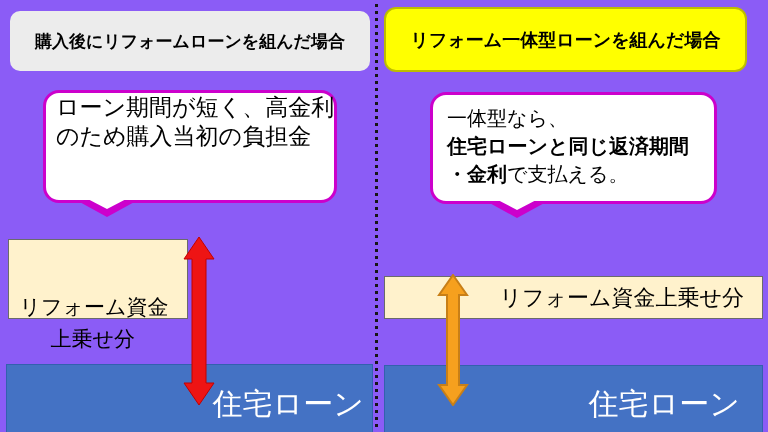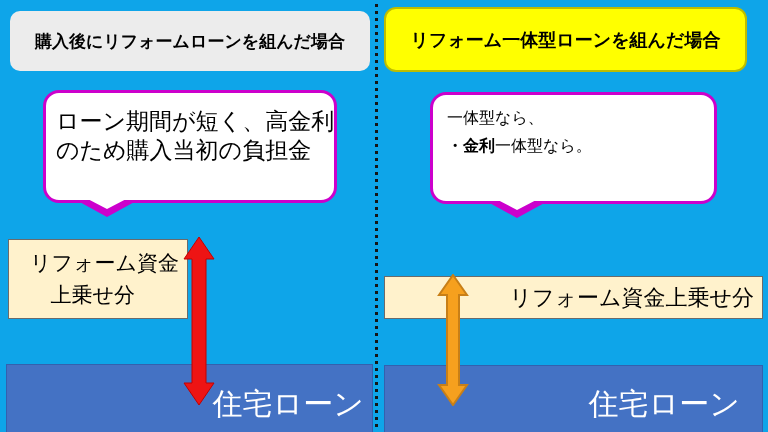--- a/index.html
+++ b/index.html
@@ -1,50 +1,50 @@
 <!DOCTYPE html>
 <html style="--gray_header: #ECECEC; --yellow: #FFFF00; --yellow_border: #BDBD00; --magenta: #CC00CC; --cream: #FFF2CC; --cream_border: #6B6B6B; --blue: #4472C4; --blue_border: #3361AE; --red: #EE1414; --red_dark: #C00000; --orange: #F6A01E; --orange_dark: #C87F17;"><head>
 <meta charset="utf-8">
 <style>
   * { margin:0; padding:0; box-sizing:border-box; }
   body { background:#fff; font-family:"DejaVu Sans", sans-serif; }
-  .canvas { position:relative; width:768px; height:432px; background:#0ea5e9; overflow:hidden; color:#000; }
+  .canvas { position:relative; width:768px; height:432px; background:#8b5cf6; overflow:hidden; color:#000; }
 
   .divider { position:absolute; left:375px; top:4px; width:3px; height:424px;
     background:repeating-linear-gradient(to bottom, #151515 0 3px, transparent 3px 7px); }
 
   .header { position:absolute; display:flex; align-items:center; justify-content:center;
     font-weight:bold; text-align:center; }
   .header-left { left:10px; top:11px; width:360px; height:60px;
     background:var(--gray_header); border-radius:10px; font-size:17px; }
   .header-right { left:384px; top:7px; width:363px; height:65px;
     background:var(--yellow); border:2px solid var(--yellow_border); border-radius:12px; font-size:18px; }
 
   .bubble { position:absolute; background:#fff; border:3px solid var(--magenta); border-radius:16px; }
-  .bubble-left  { left:43px;  top:90px; width:294px; height:113px; padding:14px 0 0 10px; }
+  .bubble-left  { left:43px;  top:90px; width:294px; height:113px; padding:0 0 0 10px; }
   .bubble-right { left:430px; top:92px; width:287px; height:112px; padding:9px 0 0 14px; }
   .b-line { font-size:23px; line-height:29px; white-space:nowrap; }
-  .bubble-right .b-line { font-size:16px; line-height:28px; }
+  .bubble-right .b-line { font-size:20px; line-height:28px; }
   .bold { font-weight:bold; }
 
   .tail-outer { position:absolute; width:0; height:0; bottom:-17px;
     border-left:31px solid transparent; border-right:31px solid transparent;
     border-top:17px solid var(--magenta); }
   .tail-inner { position:absolute; width:0; height:0; bottom:-9px;
     border-left:25px solid transparent; border-right:25px solid transparent;
     border-top:13px solid #ffffff; }
   .bubble-left  .tail-outer { left:30px; }  .bubble-left  .tail-inner { left:36px; }
   .bubble-right .tail-outer { left:53px; }  .bubble-right .tail-inner { left:59px; }
 
   .cream { position:absolute; background:var(--cream); border:1px solid var(--cream_border); }
   .cream-left { left:8px; top:239px; width:180px; height:80px; font-size:21px; padding-top:7px; }
-  .cream-left .line1 { text-align:right; padding-right:8px; line-height:32px; }
+  .cream-left .line1 { text-align:center; padding-right:8px; line-height:32px;margin-top:44px; }
   .cream-left .line2 { text-align:right; padding-right:52px; line-height:32px; }
   .cream-right { left:384px; top:276px; width:379px; height:43px; font-size:22px;
-    display:flex; align-items:center; justify-content:flex-end; padding-right:8px; }
+    display:flex; align-items:center; justify-content:flex-end; padding-right:18px; }
 
   .blue { position:absolute; background:var(--blue); border:1px solid var(--blue_border);
     color:#fff; display:flex; align-items:center; justify-content:flex-end; font-size:30px;margin-top:40px; }
   .blue-left  { left:6px;  top:324px; width:367px; height:80px; padding-right:8px; }
   .blue-right { left:384px; top:325px; width:379px; height:78px; padding-right:22px; }
 
   .arrow { position:absolute; }
   .red-arrow    { left:182px; top:236px; }
   .orange-arrow { left:437px; top:274px; }
   .red-poly    { fill:var(--red);    stroke:var(--red_dark);    stroke-width:1; }
@@ -80,21 +80,22 @@
   <svg class="arrow red-arrow" width="34" height="170" viewBox="0 0 34 170">
     <polygon class="red-poly" points="17,1 32,23 24,23 24,147 32,147 17,169 2,147 10,147 10,23 2,23"></polygon>
   </svg>
 
   <div class="header header-right">
     <span>リフォーム一体型ローンを組んだ場合</span>
   </div>
 
   <div class="bubble bubble-right">
     <div class="b-line">一体型なら、</div>
-    <div class="b-line"><span class="bold">・金利</span><span>一体型なら。</span></div>
+    <div class="b-line bold">住宅ローンと同じ返済期間</div>
+    <div class="b-line"><span class="bold">・金利</span><span>で支払える。</span></div>
     <div class="tail-outer"></div>
     <div class="tail-inner"></div>
   </div>
 
   <div class="cream cream-right">
     <span>リフォーム資金上乗せ分</span>
   </div>
 
   <div class="blue blue-right">
     <span>住宅ローン</span>

